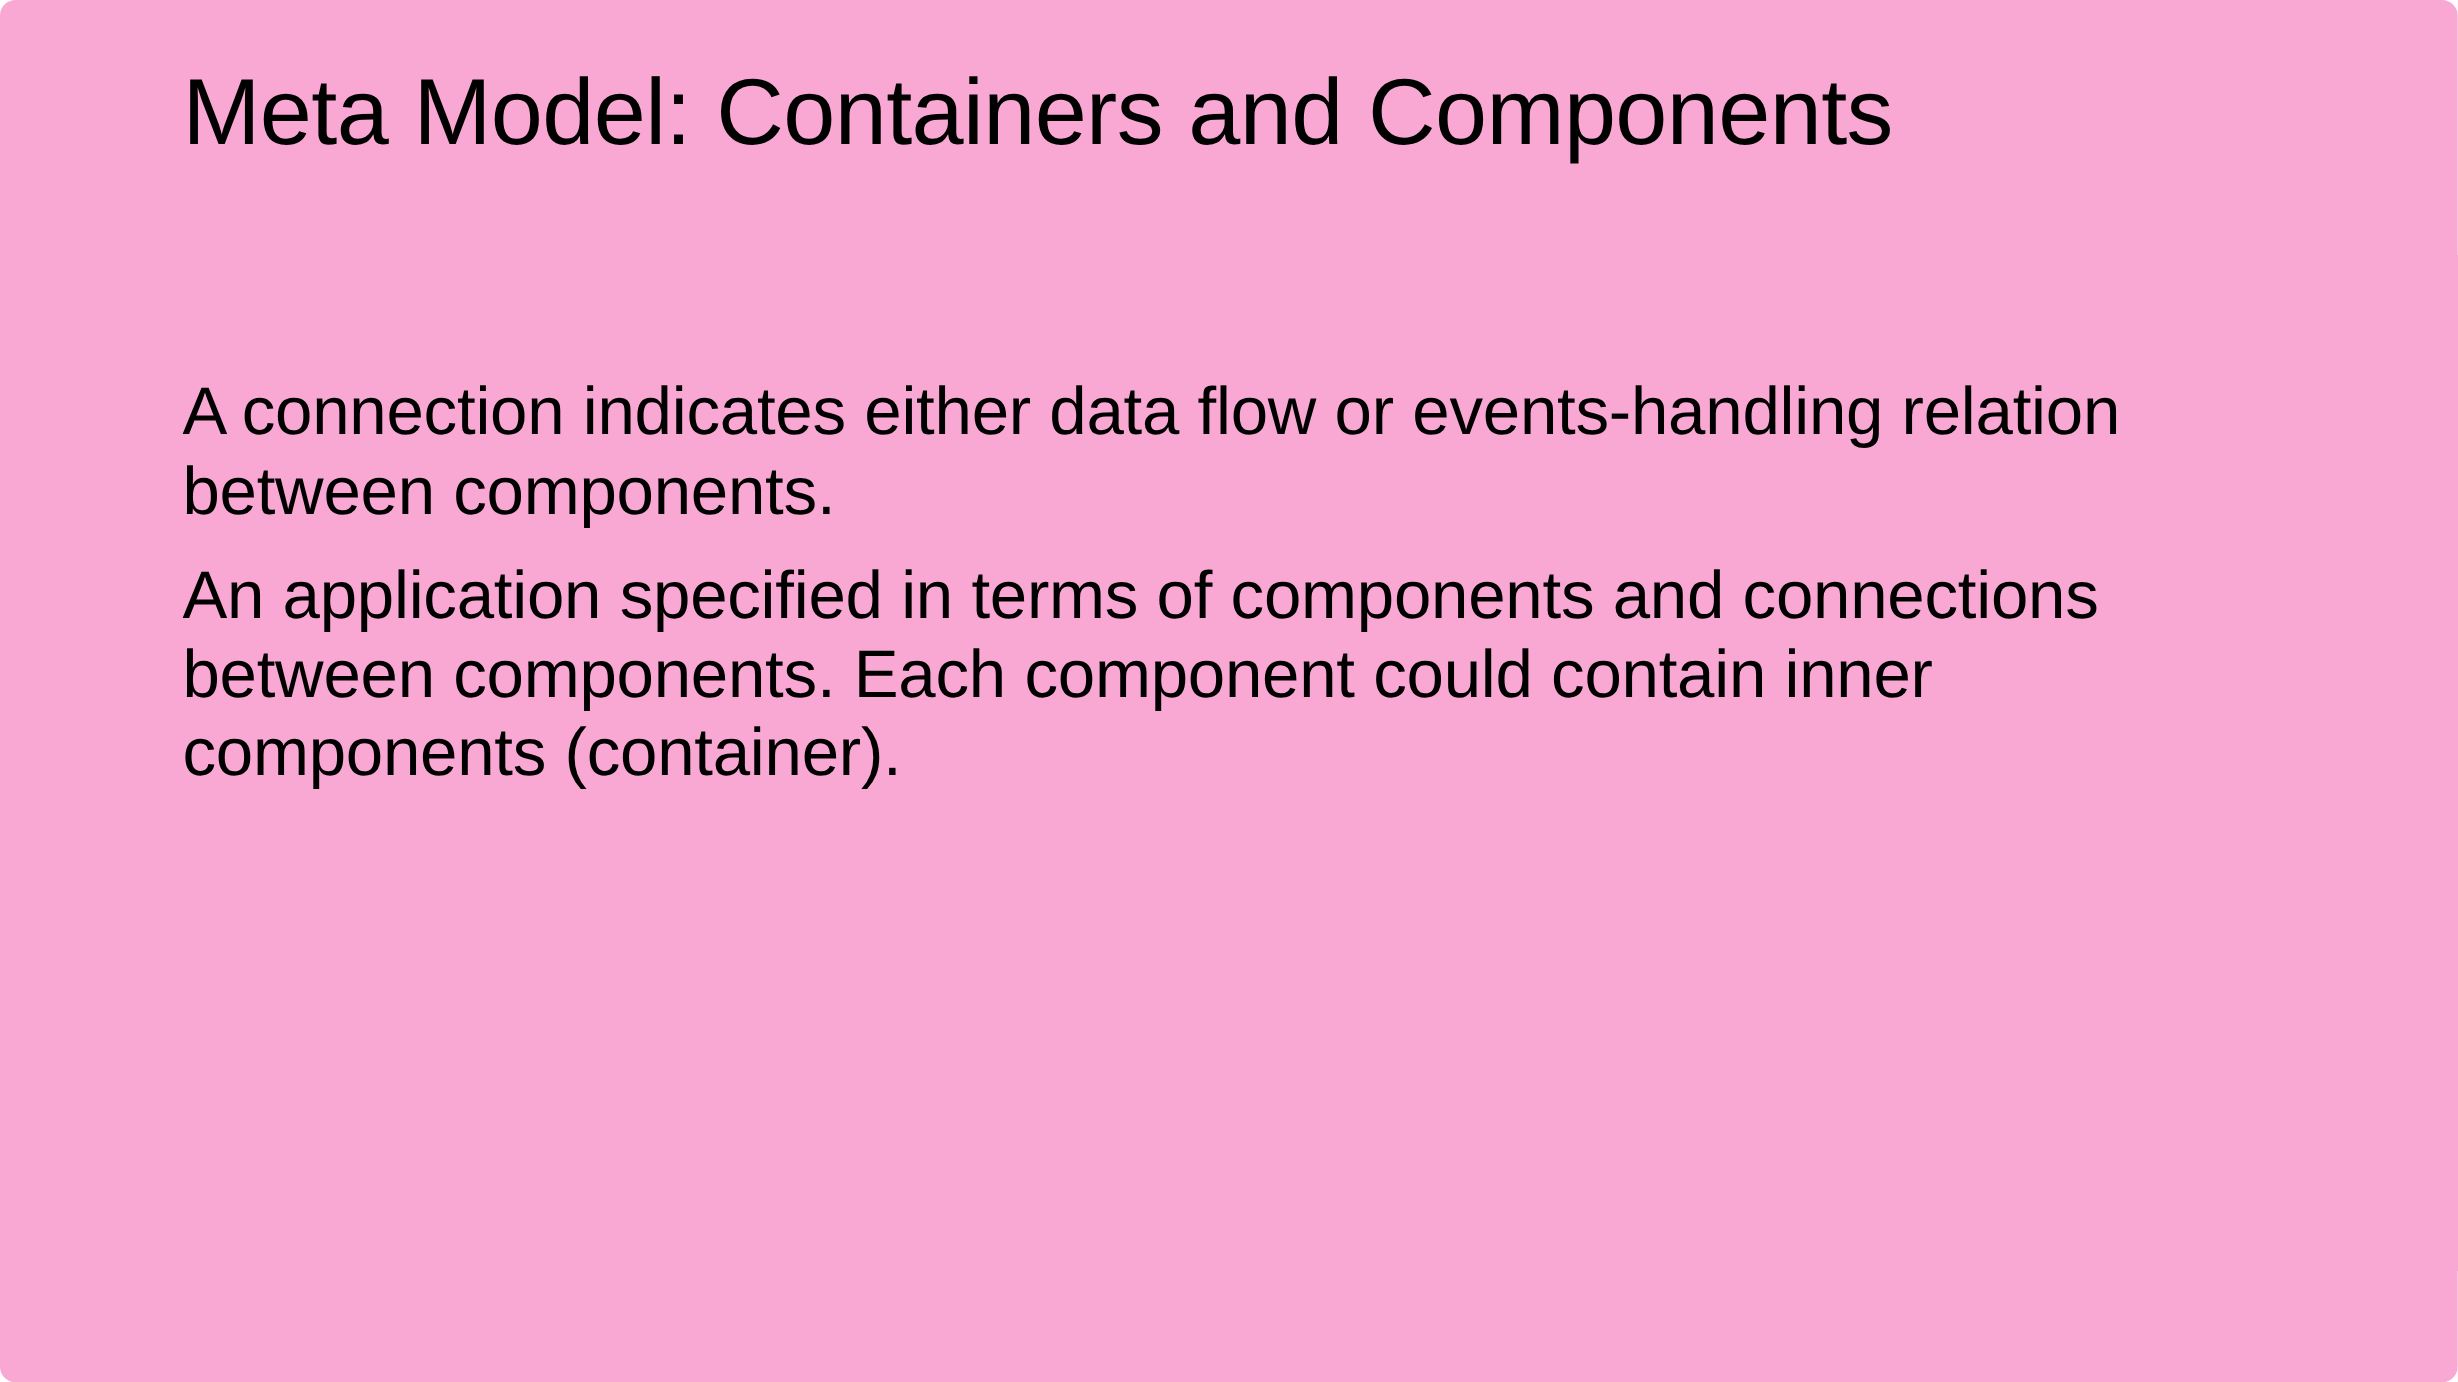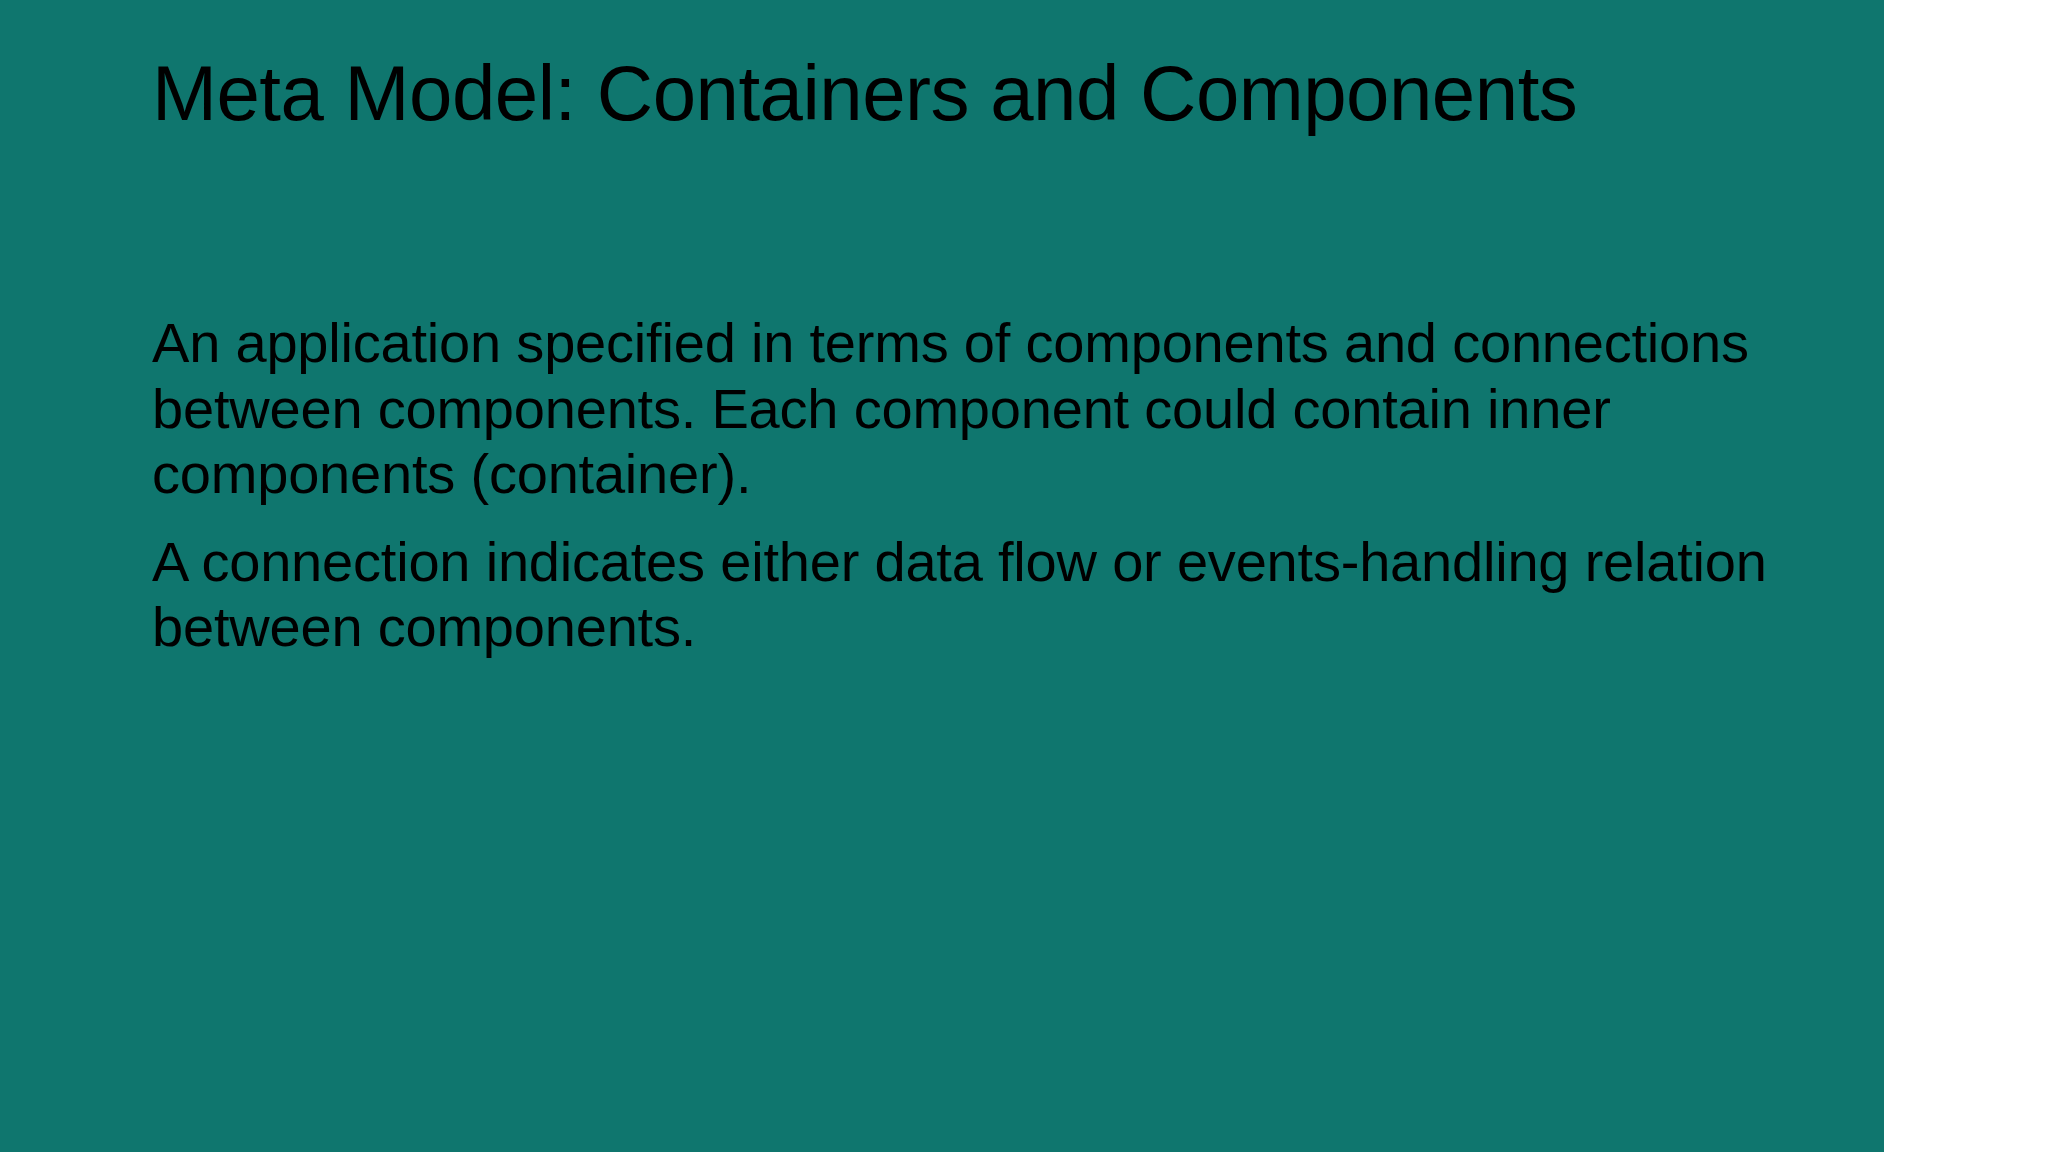--- a/index.html
+++ b/index.html
@@ -11,24 +11,25 @@
     width: 2048px;
     height: 1152px;
     overflow: hidden;
     font-family: "Liberation Sans", sans-serif;
     color: #000000;
     -webkit-font-smoothing: antialiased;
   }
 
   .slide {
     position: relative;
-    width: 1884px;
+    width: 2048px;
     height: 1152px;
-    background: #0f766e;
+    background: #f9a8d4;
     box-sizing: border-box;
+    border-radius: 13px;
   }
 
   .slide-title {
     position: absolute;
     left: 152px;
     top: 48px;
     width: 1520px;
     font-size: 78px;
     line-height: 1.16;
     font-weight: 400;
@@ -61,17 +62,17 @@
   }
 </style>
 </head>
 <body>
 
 <div class="slide">
 
   <h1 class="slide-title">Meta Model: Containers and Components</h1>
 
   <div class="slide-body">
+    <p class="body-para">A connection indicates either data flow or events-handling relation between components.</p>
     <p class="body-para">An application specified in terms of components and connections between components. Each component could contain inner components (container).</p>
-    <p class="body-para">A connection indicates either data flow or events-handling relation between components.</p>
   </div>
 
 </div>
 
 </body></html>

